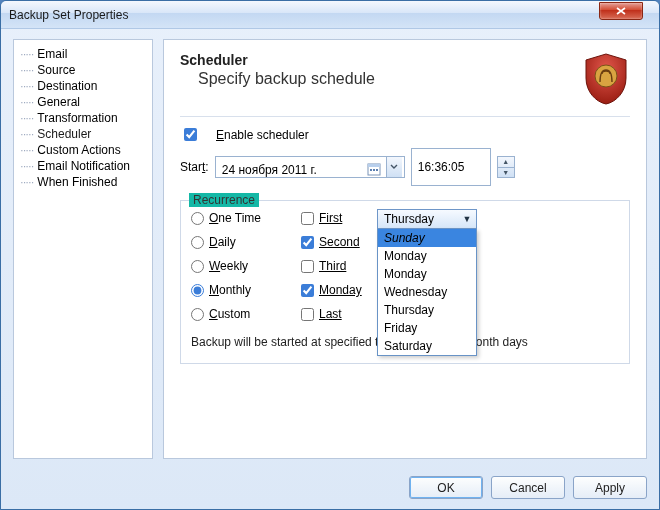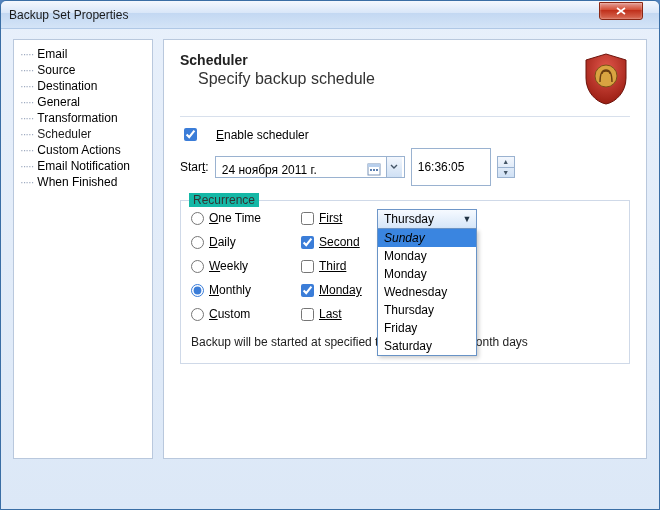--- a/index.html
+++ b/index.html
@@ -366,14 +366,19 @@
                 <div class="combo-item">Friday</div>
                 <div class="combo-item">Saturday</div>
               </div>
             </div>
           </div>
           <div class="note">Backup will be started at specified time on selected month days</div>
         </div>
       </div>
     </div>
 
+    <div class="buttons">
+      <div class="btn default">OK</div>
+      <div class="btn">Cancel</div>
+      <div class="btn">Apply</div>
+    </div>
   </div>
 </div>
 
 </body></html>

